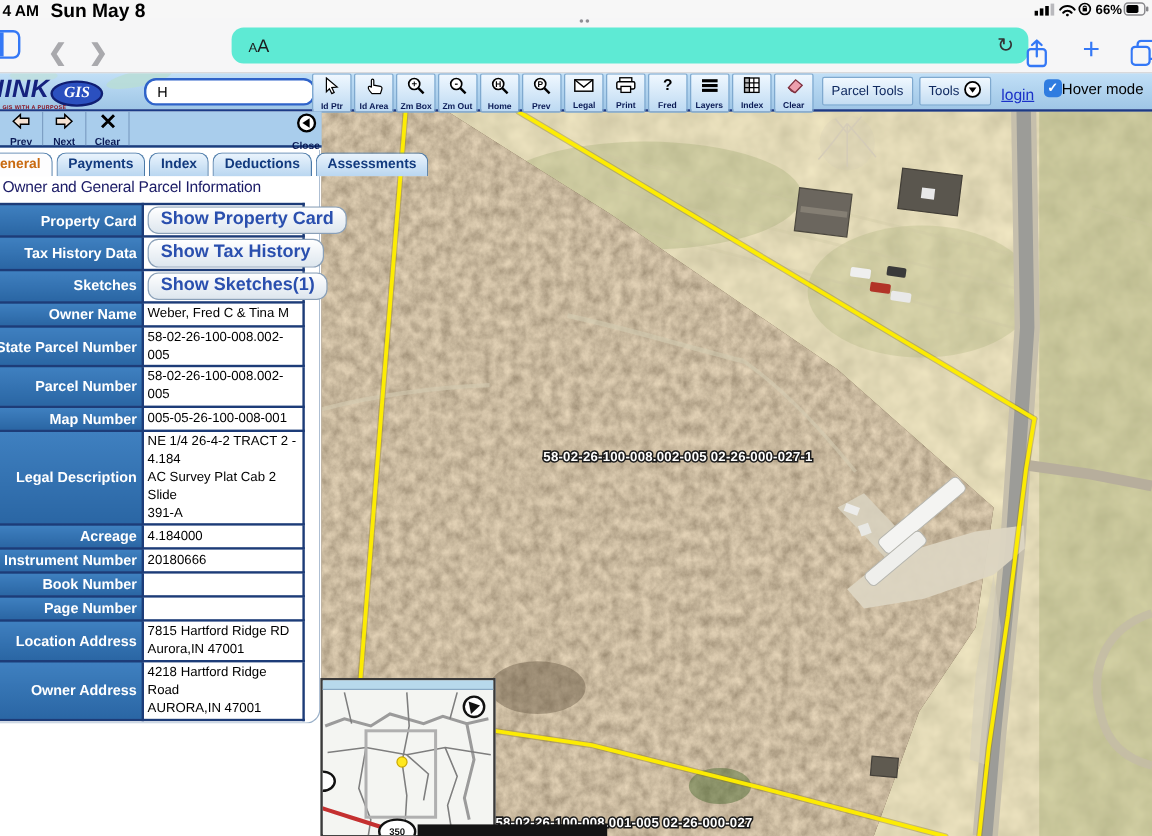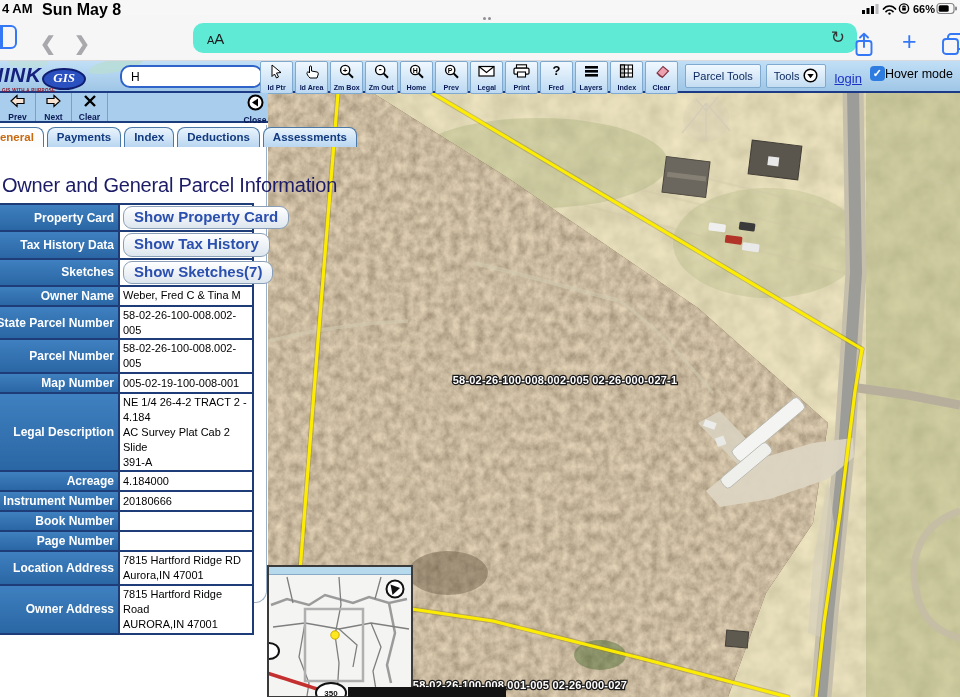--- a/index.html
+++ b/index.html
@@ -67,21 +67,21 @@
              align-items:center;justify-content:space-between;padding:1px 0;box-sizing:border-box;cursor:pointer;}
 
   
   .panel-card{position:absolute;left:-6px;top:125px;width:272px;height:477px;background:#fff;
               border:1px solid #9ab0c8;border-left:none;border-top:none;border-radius:0 0 12px 0;z-index:10;}
   .tab-row{display:flex;margin:2px 0 0 -13px;}
   .tab{padding:3px 9px 4px;font-size:11.5px;font-weight:bold;color:#123a7e;
        background:linear-gradient(#eaf4fd,#b9d6f0);border:1px solid #4a79a8;border-bottom:none;
        border-radius:8px 8px 0 0;margin-right:3px;white-space:nowrap;cursor:pointer;}
   .tab.active{background:#fdfdfe;color:#c96a10;}
-  .panel-heading{font-size:20px;color:#1b1b66;margin:27px 0 6px 8px;letter-spacing:-.2px;white-space:nowrap;}
+  .panel-heading{font-size:13px;color:#1b1b66;margin:1px 0 6px 8px;letter-spacing:-.2px;white-space:nowrap;}
   table.info{border-collapse:collapse;margin-left:-13px;table-layout:fixed;width:263px;}
   table.info td{border:2px solid #1d3c78;vertical-align:middle;}
   td.lbl{width:133px;background:linear-gradient(#3f80c0,#2a66a4);padding:2px 0 2px 2px;}
   td.lbl .clip{width:129px;overflow:hidden;white-space:nowrap;direction:rtl;text-align:right;
                color:#fff;font-weight:bold;font-size:12px;padding-right:3px;}
   td.val{width:126px;background:#fff;font-size:11px;color:#000;padding:1px 3px;white-space:pre-line;line-height:1.35;}
   .show-btn{display:inline-block;border:1px solid #8aa0b8;border-radius:9px;background:linear-gradient(#ffffff,#dde6ee);
             color:#2a4fae;font-weight:bold;font-size:15px;padding:0 10px 1px;cursor:pointer;white-space:nowrap;}
 
   
@@ -316,21 +316,21 @@
     <tr>
       <td class="lbl">
             <div class="clip">Tax History Data</div>
           </td>
       <td class="val"><span class="show-btn">Show Tax History</span></td>
     </tr>
     <tr>
       <td class="lbl">
             <div class="clip">Sketches</div>
           </td>
-      <td class="val"><span class="show-btn">Show Sketches(7)</span></td>
+      <td class="val"><span class="show-btn">Show Sketches(1)</span></td>
     </tr>
     <tr>
       <td class="lbl">
             <div class="clip">Owner Name</div>
           </td>
       <td class="val">Weber, Fred C &amp; Tina M</td>
     </tr>
     <tr>
       <td class="lbl">
             <div class="clip">State Parcel Number</div>
@@ -340,21 +340,21 @@
     <tr>
       <td class="lbl">
             <div class="clip">Parcel Number</div>
           </td>
       <td class="val">58-02-26-100-008.002-005</td>
     </tr>
     <tr>
       <td class="lbl">
             <div class="clip">Map Number</div>
           </td>
-      <td class="val">005-02-19-100-008-001</td>
+      <td class="val">005-05-26-100-008-001</td>
     </tr>
     <tr>
       <td class="lbl">
             <div class="clip">Legal Description</div>
           </td>
       <td class="val">NE 1/4 26-4-2 TRACT 2 - 4.184
 AC Survey Plat Cab 2 Slide
 391-A</td>
     </tr>
     <tr>
@@ -385,21 +385,21 @@
       <td class="lbl">
             <div class="clip">Location Address</div>
           </td>
       <td class="val">7815 Hartford Ridge RD
 Aurora,IN 47001</td>
     </tr>
     <tr>
       <td class="lbl">
             <div class="clip">Owner Address</div>
           </td>
-      <td class="val">7815 Hartford Ridge Road
+      <td class="val">4218 Hartford Ridge Road
 AURORA,IN 47001</td>
     </tr>
   </tbody>
     </table>
 </div>
 
 <div class="map-area">
   <svg width="692" height="604" viewBox="0 0 692 604">
     <defs>
       <filter id="texField" x="0" y="0" width="100%" height="100%">

